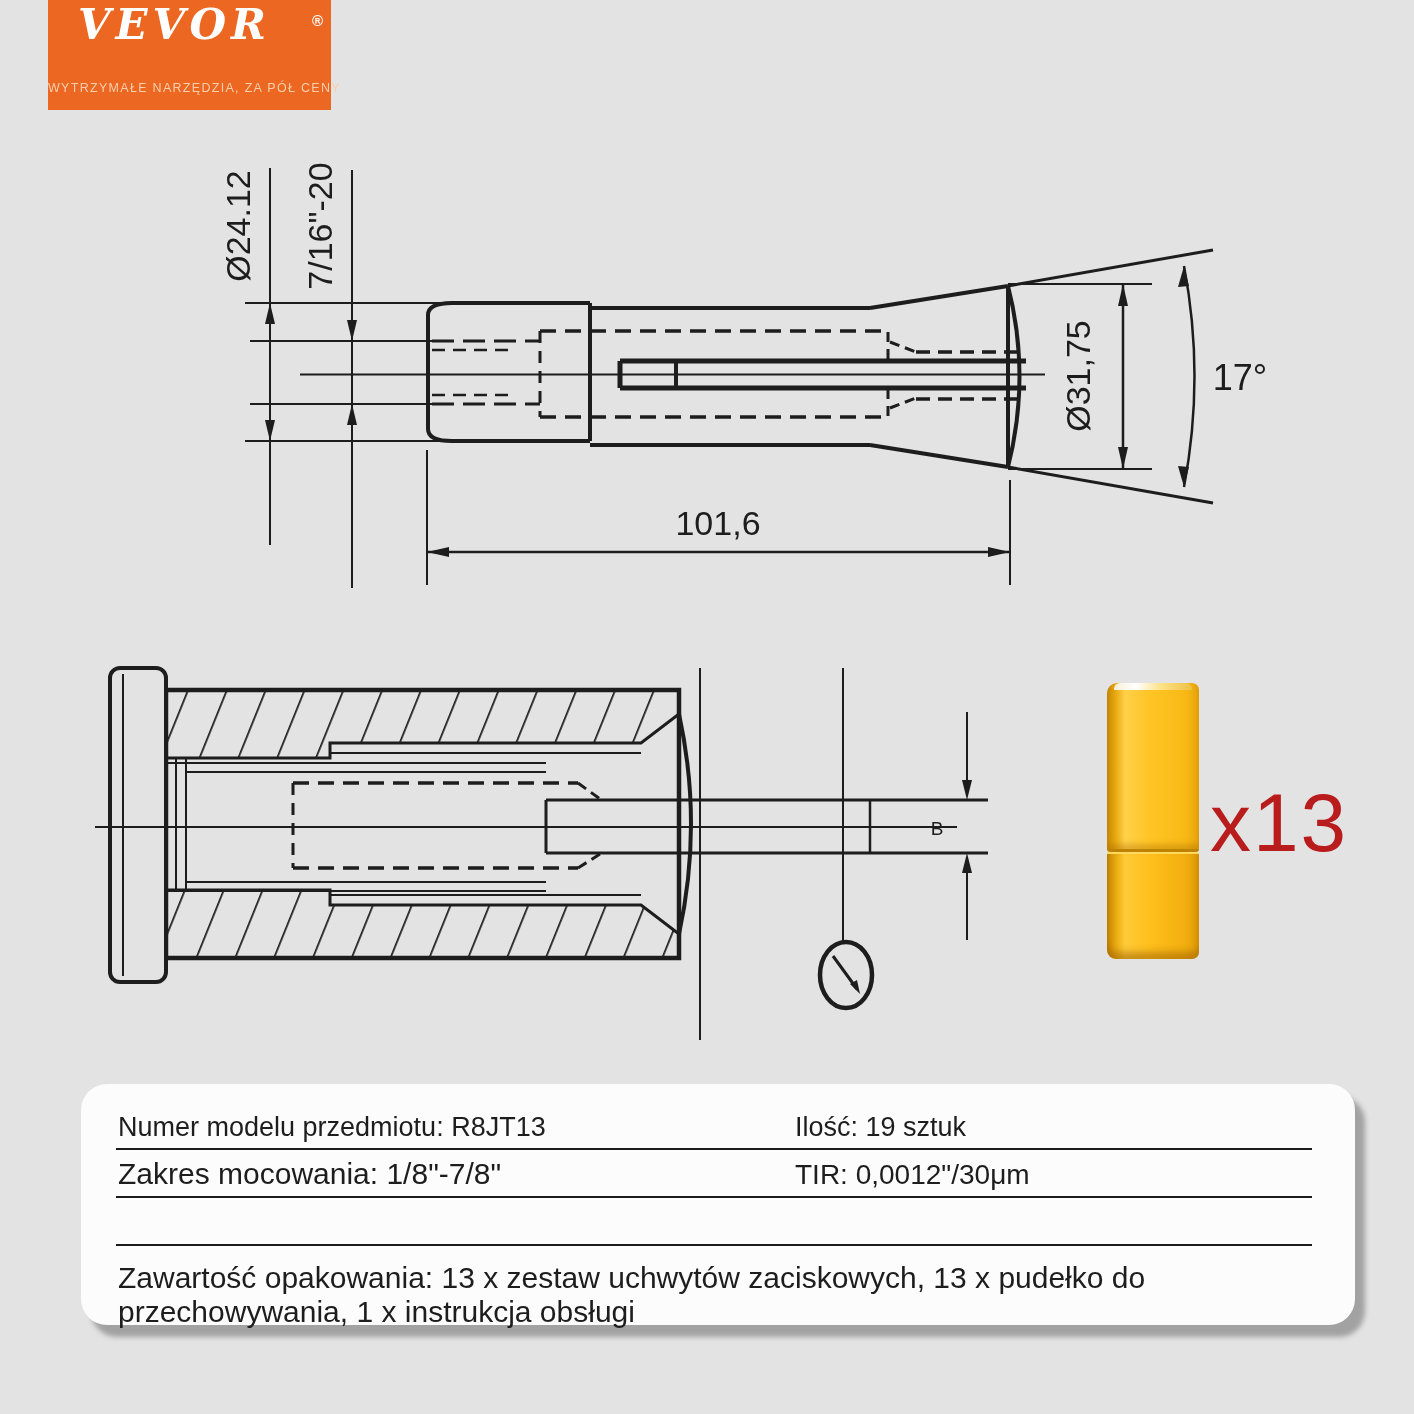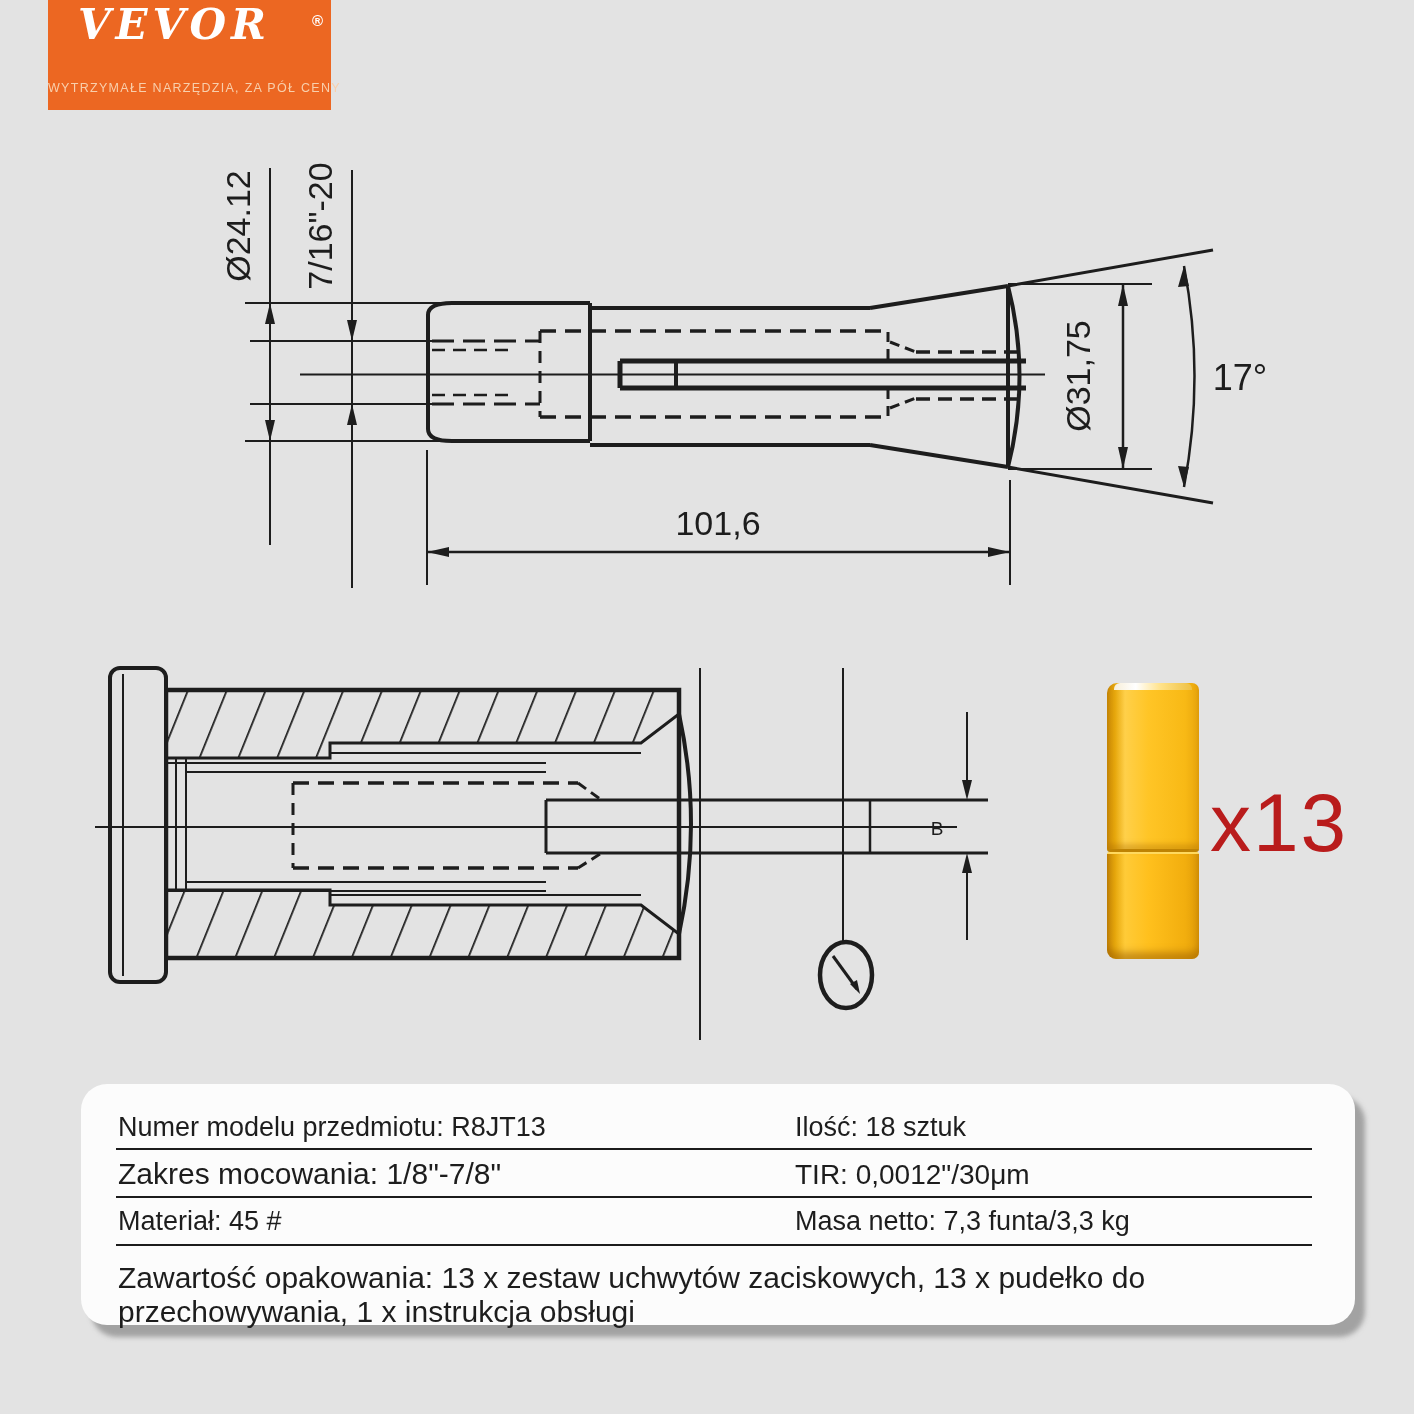--- a/index.html
+++ b/index.html
@@ -217,29 +217,25 @@
 
 <div class="ybox">
   <div class="lid"></div>
   <div class="base"></div>
 </div>
 <div class="count">x13</div>
 
 <div class="card">
   <div class="row r1">
     <span class="cl">Numer modelu przedmiotu: R8JT13</span>
-    <span class="cr">Ilość: 18 sztuk</span>
+    <span class="cr">Ilość: 19 sztuk</span>
   </div>
   <div class="sep sep1"></div>
   <div class="row r2">
     <span class="cl">Zakres mocowania: 1/8"-7/8"</span>
     <span class="cr">TIR: 0,0012"/30μm</span>
   </div>
   <div class="sep sep2"></div>
-  <div class="row r3">
-    <span class="cl">Materiał: 45 #</span>
-    <span class="cr">Masa netto: 7,3 funta/3,3 kg</span>
-  </div>
   <div class="sep sep3"></div>
   <div class="row r4">
     <span>Zawartość opakowania: 13 x zestaw uchwytów zaciskowych, 13 x pudełko do przechowywania, 1 x instrukcja obsługi</span>
   </div>
 </div>
 
 </body></html>

